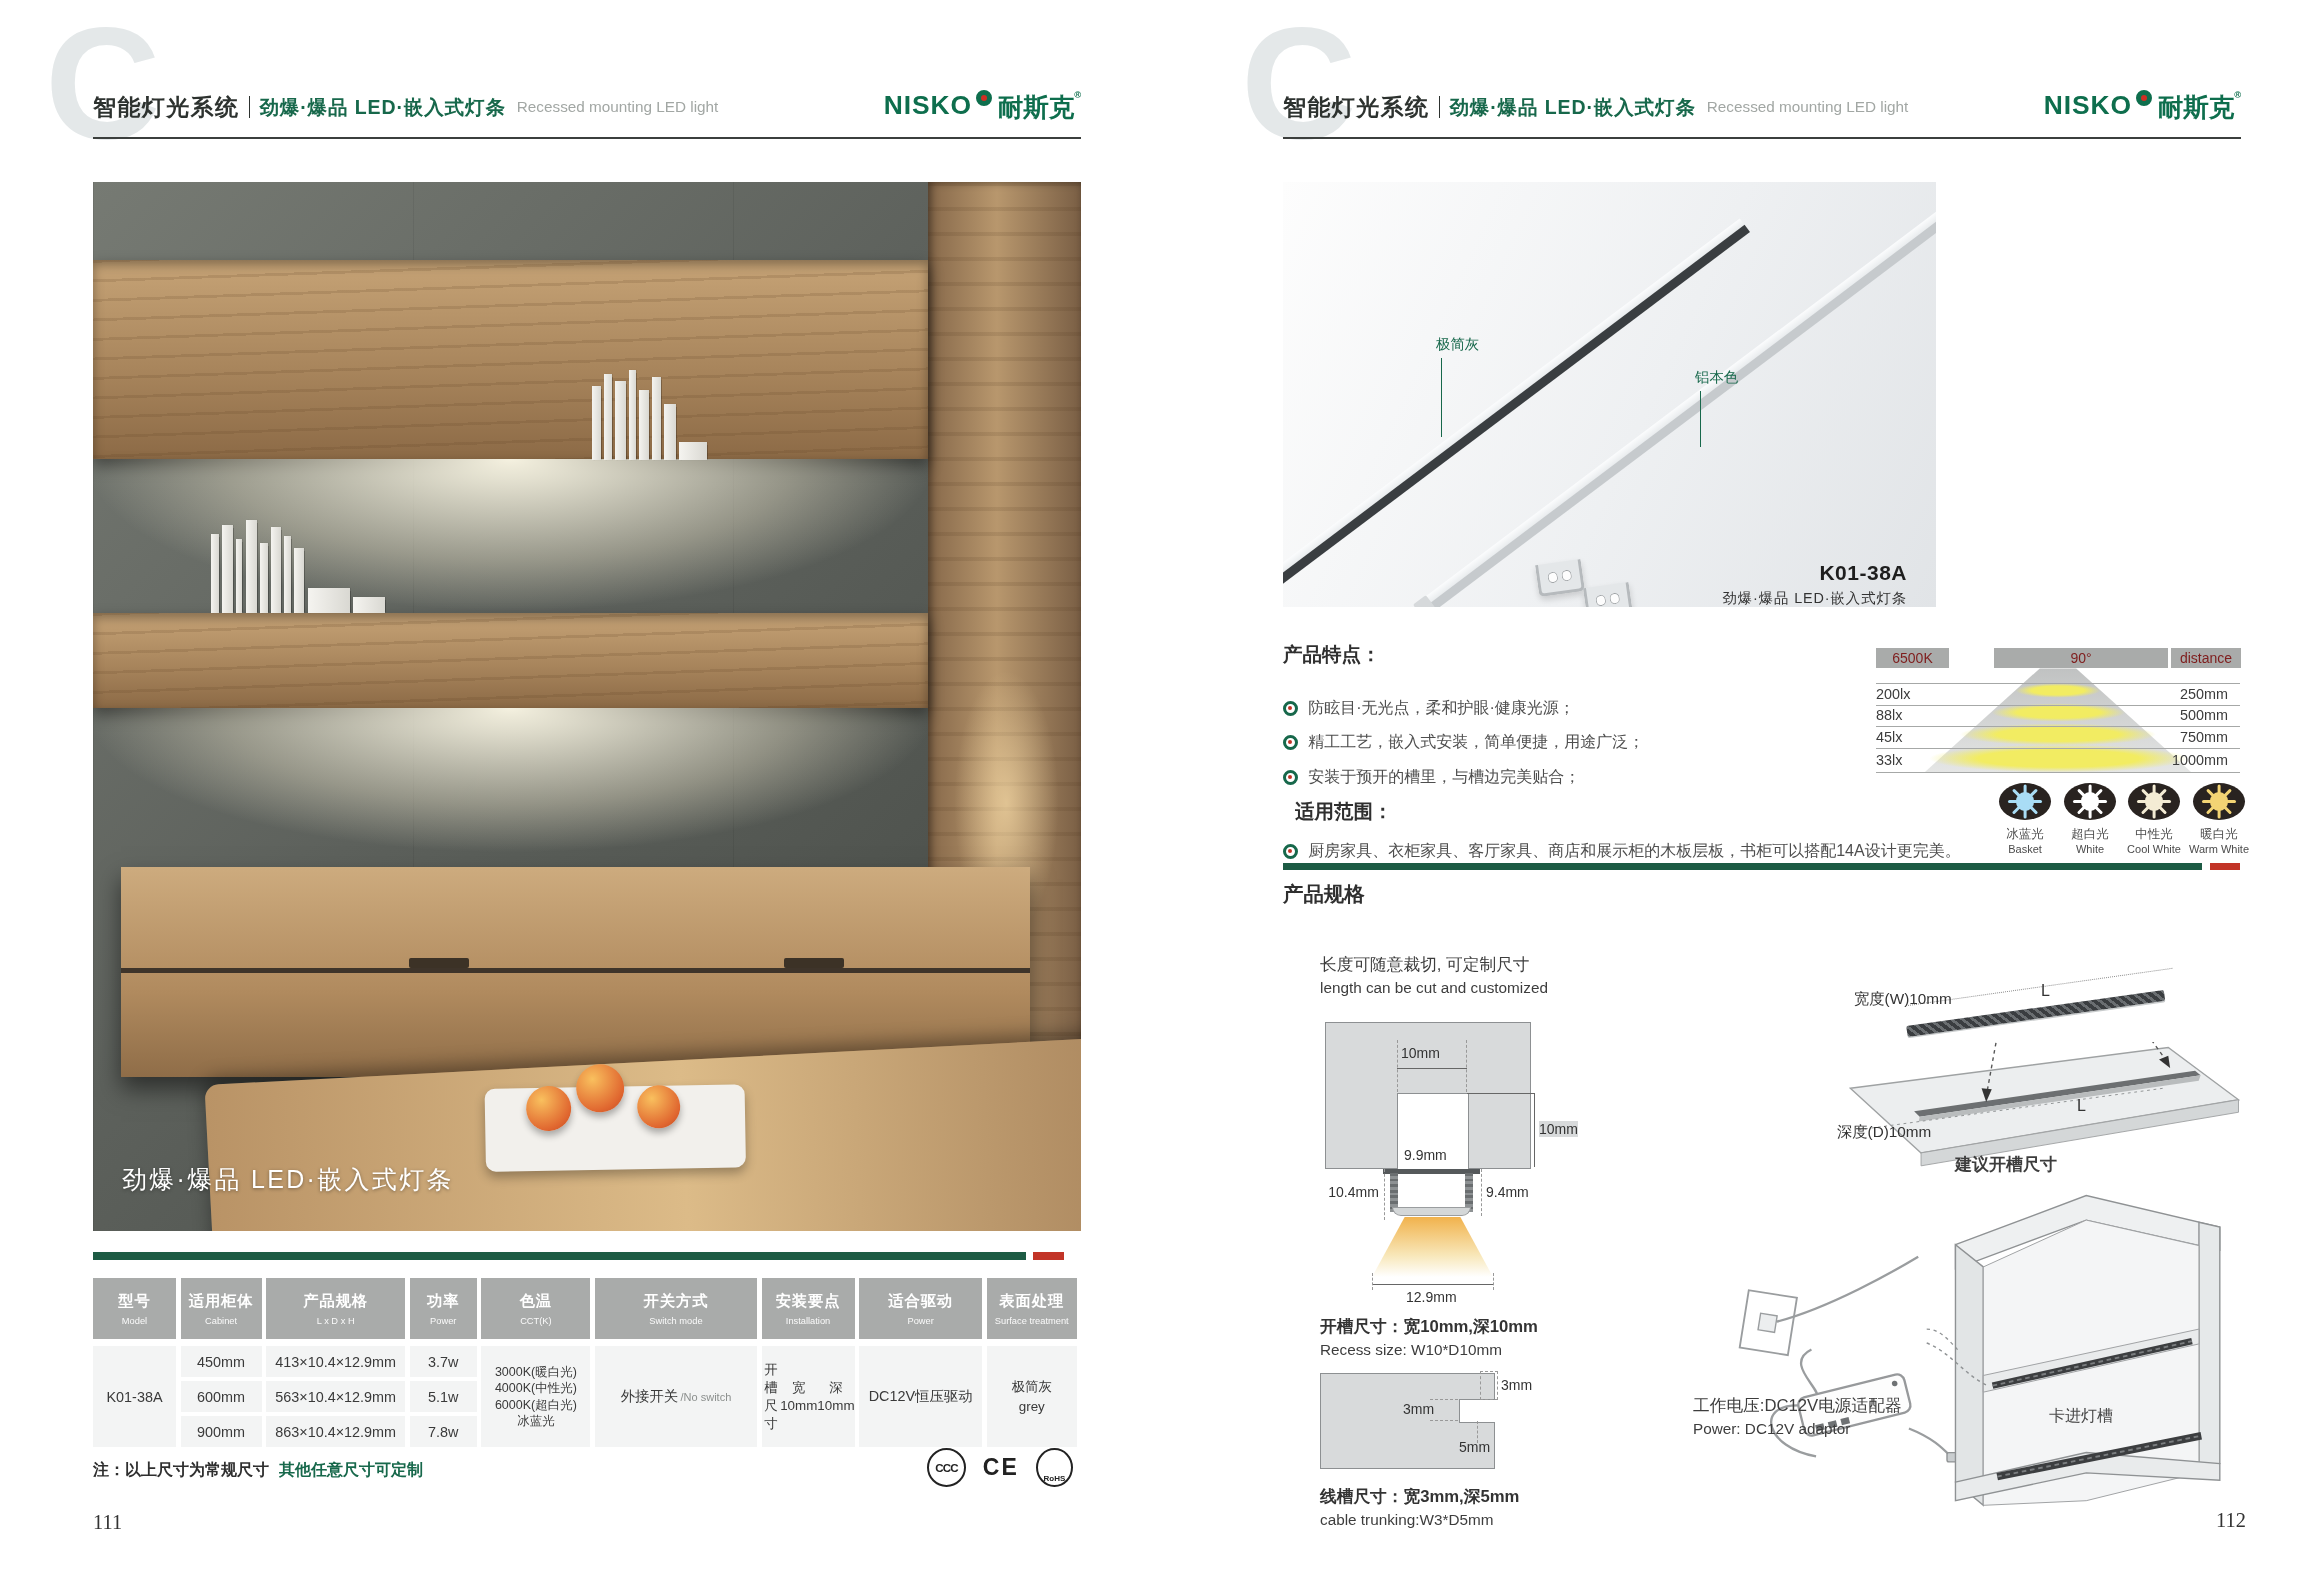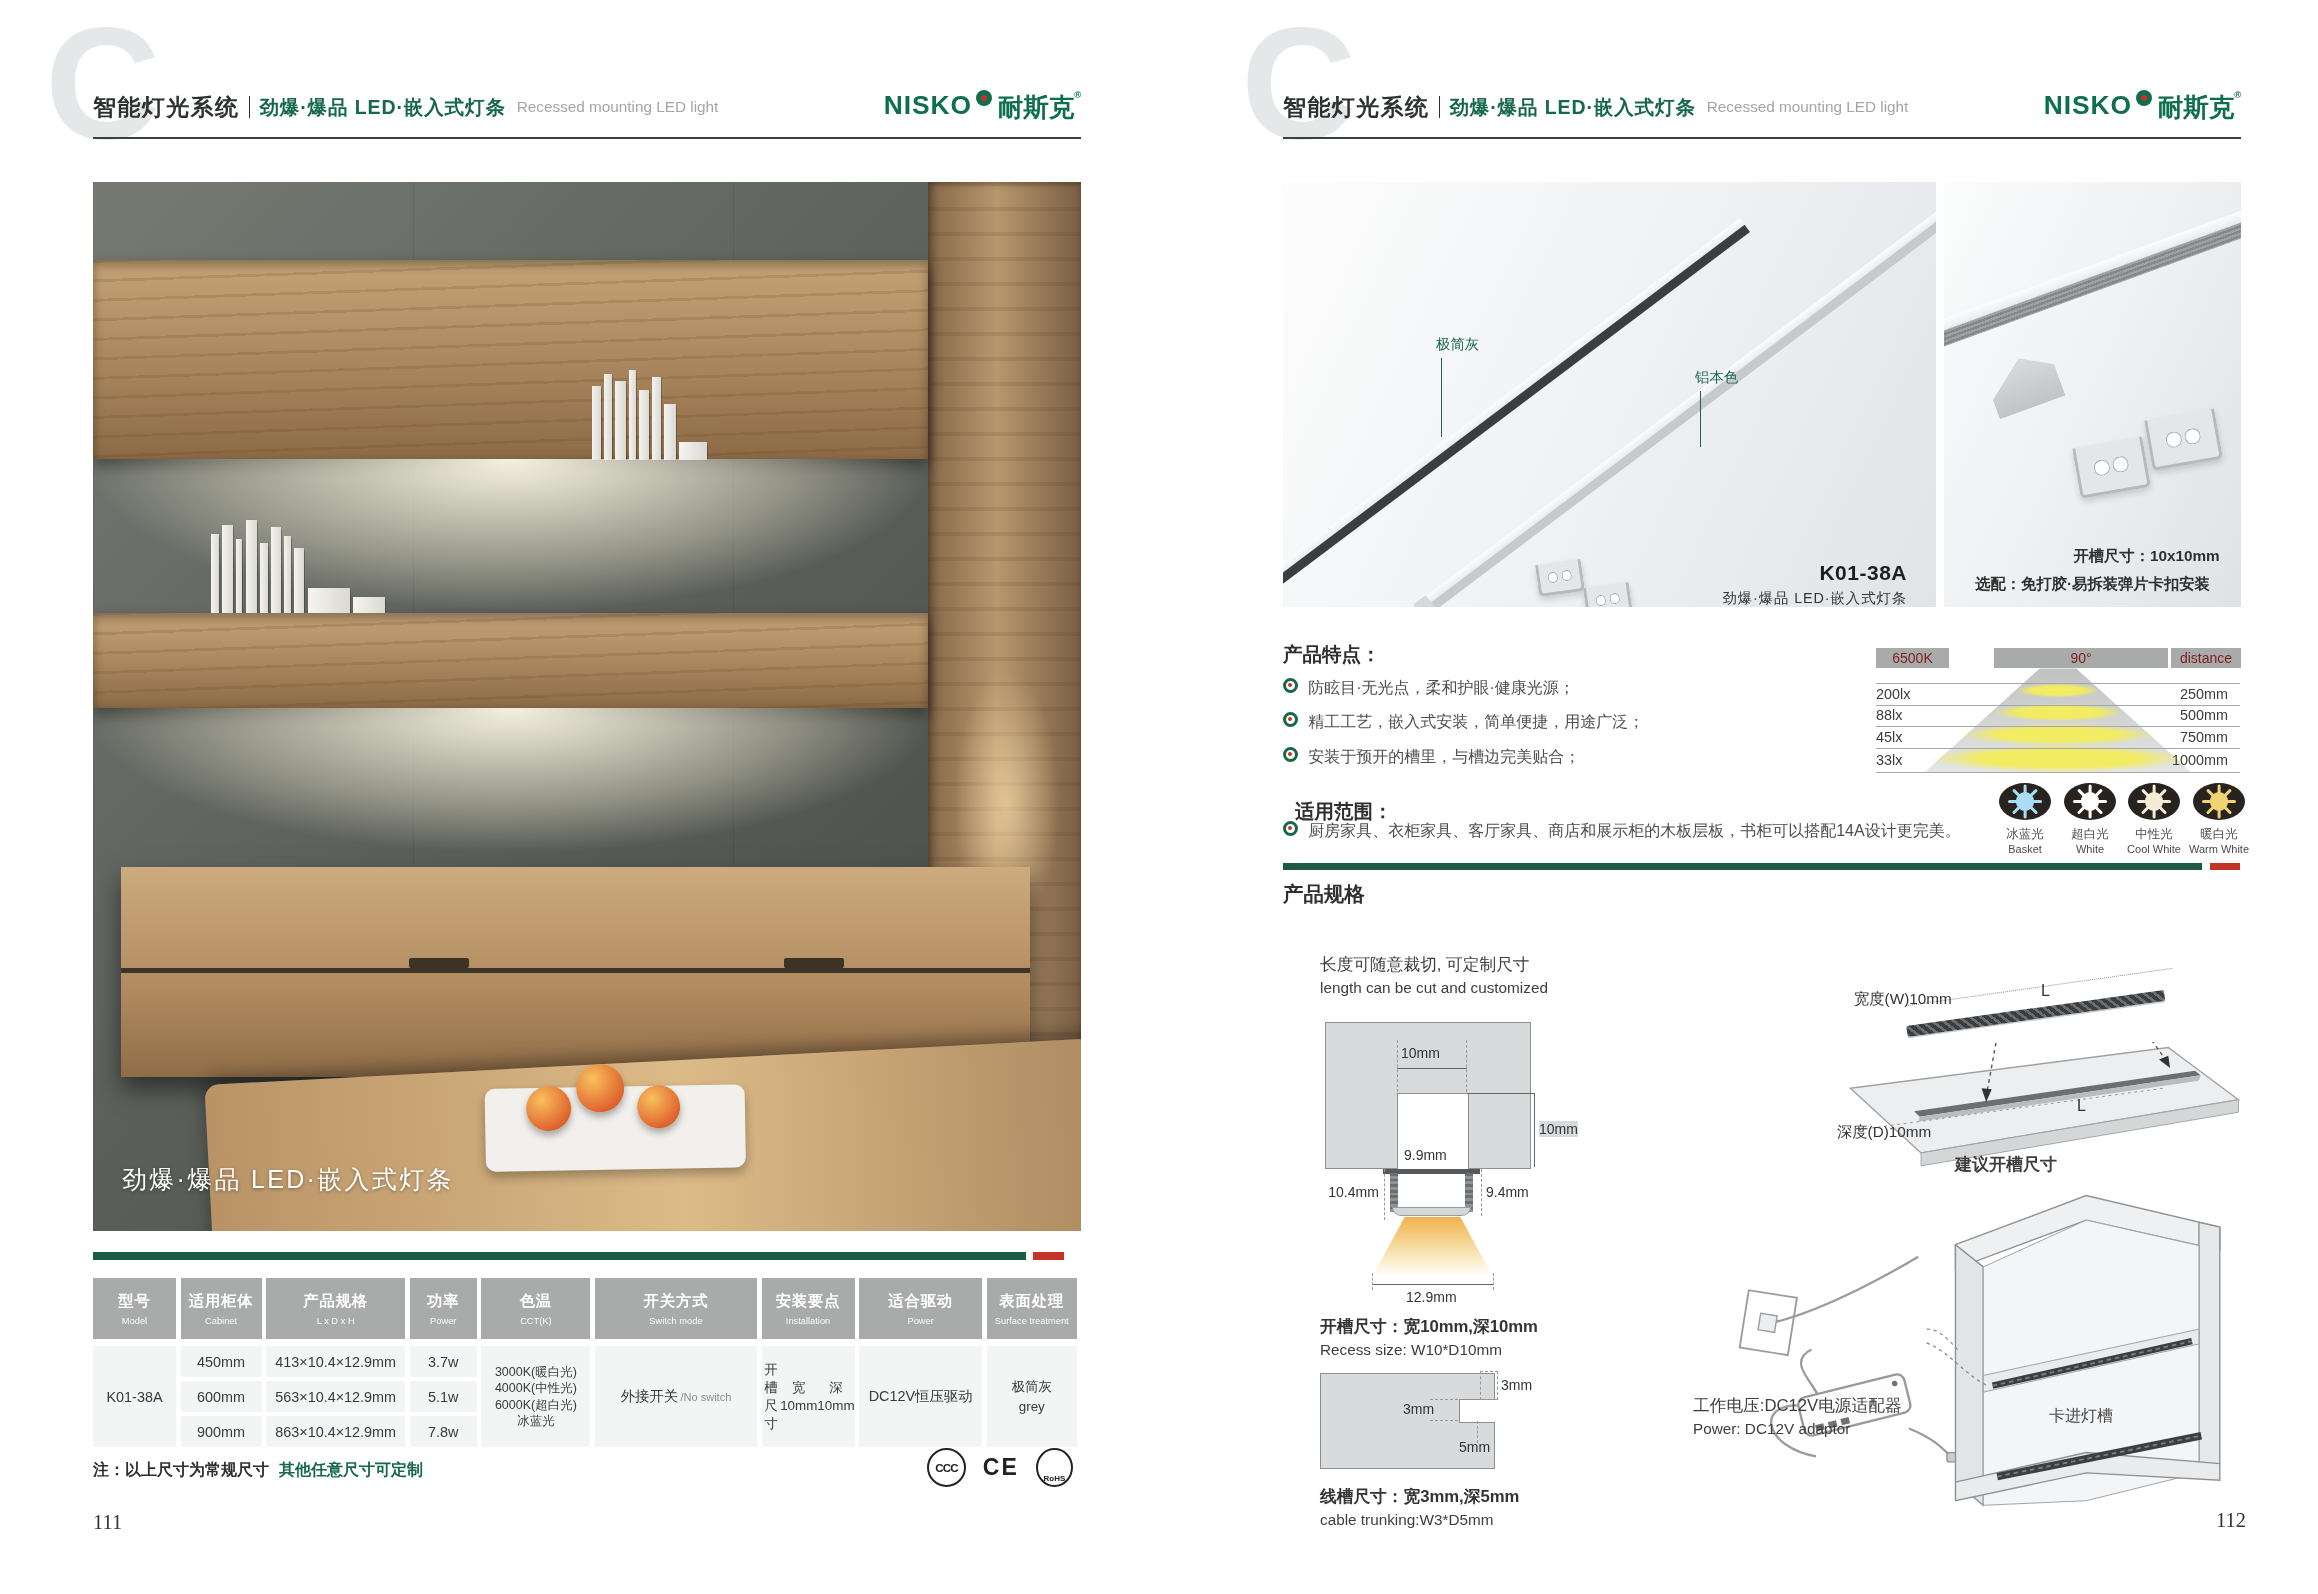--- a/index.html
+++ b/index.html
@@ -118,21 +118,21 @@
   .prof2 .diff{height:11px;background:linear-gradient(180deg,#fcfdfd,#e8ebed);}
   .prof2 .bodyP{height:15px;background:repeating-linear-gradient(180deg,#9ea2a5 0 2.3px,#84888b 2.3px 4.6px);}
   .foot{position:absolute;left:45px;top:176px;width:70px;height:51px;background:linear-gradient(180deg,#d9dcde,#c0c4c6);transform:rotate(-20deg);clip-path:polygon(0 60%,55% 0,100% 35%,100% 100%,0 100%);}
   .p2l1{position:absolute;right:21.3px;top:364px;font-size:15.3px;font-weight:700;color:#2f2f2f;}
   .p2l2{position:absolute;left:14px;right:14px;top:392px;font-size:15.3px;font-weight:700;color:#2f2f2f;text-align:center;white-space:nowrap;}
 
   
   .secHead{position:absolute;font-size:19.5px;font-weight:800;color:#2f2f2f;}
   .fT{left:116px;top:641px}
   .sT{left:116px;top:786px}
-  .feat{position:absolute;left:116px;display:flex;align-items:flex-start;gap:10.2px;font-size:16px;color:#4e4e4e;white-space:nowrap;}
+  .feat{position:absolute;left:116px;display:flex;align-items:center;gap:10.2px;font-size:16px;color:#4e4e4e;white-space:nowrap;margin-top:20px;}
   .f1{top:678px}.f2{top:712px}.f3{top:747px}.f4{top:821px}
   .bicon{box-sizing:border-box;width:15px;height:15px;border:3.2px solid #17684b;border-radius:50%;position:relative;flex:none;}
   .bicon::after{content:"";position:absolute;left:1.9px;top:1.9px;width:4.6px;height:4.6px;background:#c23427;border-radius:50%;}
 
   
   .lchart{position:absolute;left:709px;top:648px;width:364px;height:210px;}
   .lch{position:absolute;top:0;height:20.4px;background:#a9abaa;color:#7f1d1d;display:flex;align-items:center;justify-content:center;font-size:14px;}
   .lh1{left:0;width:73px}.lh2{left:118px;width:174px}.lh3{left:295px;width:70px}
   .lline{position:absolute;left:0;width:100%;height:0.9px;background:#a6a8a7;}
   .ll1{top:35px}.ll2{top:57px}.ll3{top:78px}.ll4{top:100px}.ll5{top:124px}
@@ -389,37 +389,20 @@
       <div class="clip cl2">
           <i></i>
           <i></i>
         </div>
       <span class="plabel lblA">极简灰</span>
       <span class="plabel lblB">铝本色</span>
       <div class="p1model">K01-38A</div>
       <div class="p1cap">劲爆·爆品  LED·嵌入式灯条</div>
     </figure>
 
-    <figure class="ph ph2" style="margin:0">
-      <div class="foot"></div>
-      <div class="prof2">
-          <div class="diff"></div>
-          <div class="bodyP"></div>
-        </div>
-      <div class="clip cl3">
-          <i></i>
-          <i></i>
-        </div>
-      <div class="clip cl4">
-          <i></i>
-          <i></i>
-        </div>
-      <div class="p2l1">开槽尺寸：10x10mm</div>
-      <div class="p2l2">选配：免打胶·易拆装弹片卡扣安装</div>
-    </figure>
 
     <h3 class="secHead fT" style="margin:0">产品特点：</h3>
     <div class="feat f1">
         <span class="bicon"></span>
         <span>防眩目·无光点，柔和护眼·健康光源；</span>
       </div>
     <div class="feat f2">
         <span class="bicon"></span>
         <span>精工工艺，嵌入式安装，简单便捷，用途广泛；</span>
       </div>

